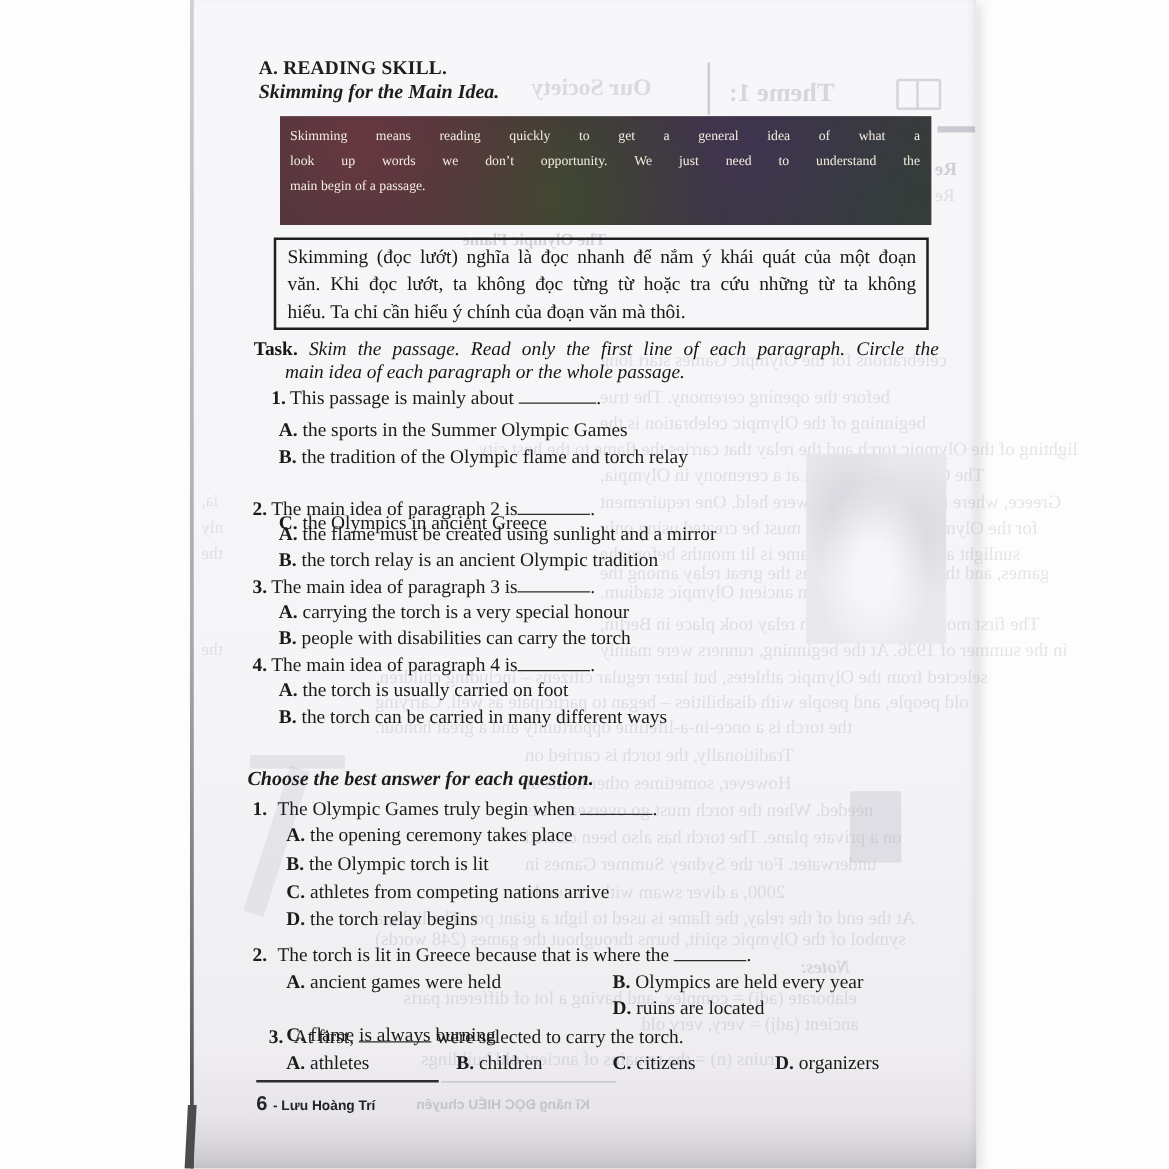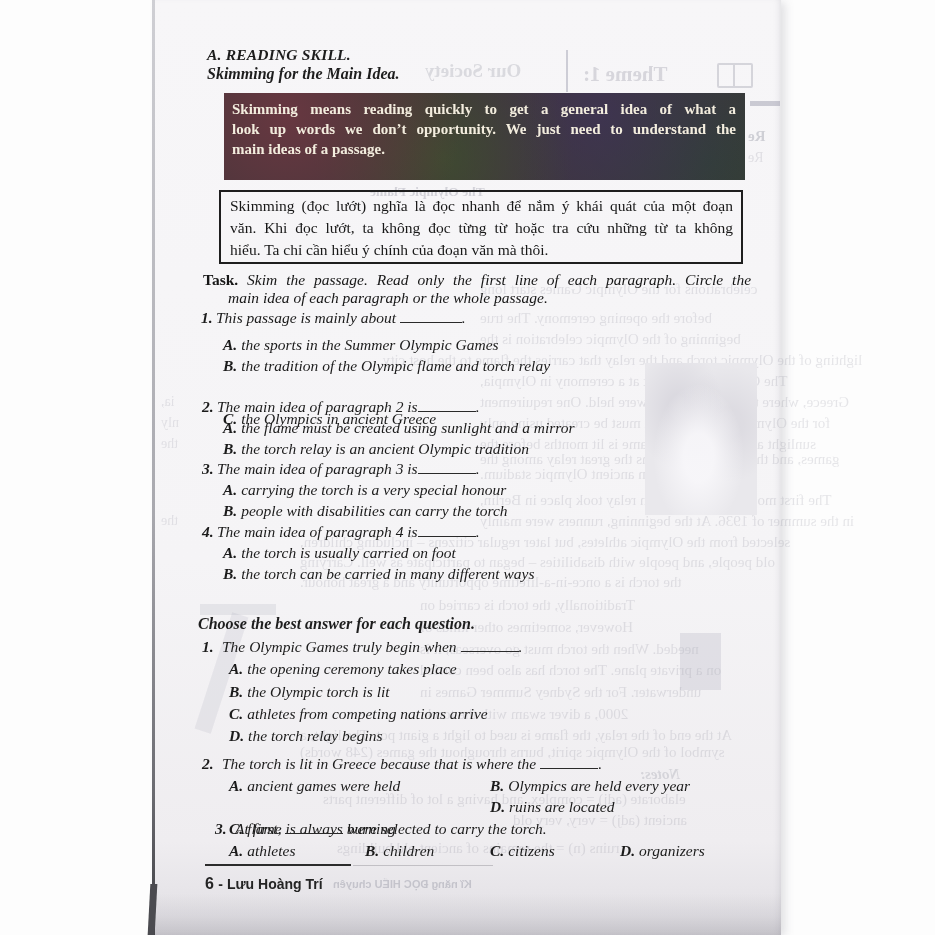--- a/index.html
+++ b/index.html
@@ -9,32 +9,32 @@
   .page{position:absolute;left:155px;top:0;width:626px;height:935px;
         background:linear-gradient(180deg,#f7f6f8 0%,#f5f4f6 60%,#efedf0 90%,#e0dee3 100%);
         box-shadow:4px 2px 9px rgba(90,90,105,0.18), inset -5px 0 9px -6px rgba(110,110,125,0.28);}
   .page-left-edge{position:absolute;left:152px;top:0;width:3px;height:935px;
         background:linear-gradient(180deg,#cfcfd4 0%,#a8a8ae 55%,#6a6a70 85%,#3c3c40 100%);}
   .page-left-wedge{position:absolute;left:149px;top:884px;width:7px;height:51px;
         background:#4b4b50;transform:skewX(-3deg);}
   .page-bottom-shade{position:absolute;left:0;top:893px;width:626px;height:42px;
         background:linear-gradient(180deg,rgba(0,0,0,0) 0%,rgba(120,118,128,0.10) 55%,rgba(88,86,96,0.20) 100%);}
   
-  .abs{position:absolute;white-space:nowrap;font-style:italic;}
+  .abs{position:absolute;white-space:nowrap;}
   .h-a{font-size:15.5px;font-weight:bold;color:#1d1d1d;letter-spacing:.2px;}
   .h-sub{font-size:16px;font-weight:bold;font-style:italic;color:#1d1d1d;}
   .skim-box{position:absolute;left:69px;top:93px;width:521px;height:87px;
         padding:6px 9px 0 8px;box-sizing:border-box;
         background:
           radial-gradient(circle at 12% 25%, rgba(110,56,66,0.85), rgba(110,56,66,0) 38%),
           radial-gradient(circle at 42% 75%, rgba(62,80,46,0.75), rgba(62,80,46,0) 42%),
           radial-gradient(circle at 72% 25%, rgba(64,50,90,0.70), rgba(64,50,90,0) 45%),
           radial-gradient(circle at 93% 80%, rgba(44,66,52,0.80), rgba(44,66,52,0) 40%),
           #413539;}
-  .skim-line{font-size:15px;font-weight:bold;color:#f3edde;line-height:20px;
+  .skim-line{font-size:11px;font-weight:normal;color:#f3edde;line-height:20px;
         text-align:justify;text-align-last:justify;}
   .skim-line.last{text-align-last:left;}
   .viet-box{position:absolute;left:64px;top:190px;width:524px;height:74px;
         border:2px solid #1e1e1e;box-sizing:border-box;padding:3px 8px 0 9px;}
   .viet-line{font-size:15.5px;color:#181818;line-height:22px;text-align:justify;text-align-last:justify;}
   .viet-line.last{text-align-last:left;}
   .task{position:absolute;left:48px;top:271px;width:548px;font-size:15.5px;color:#161616;}
   .task .lbl{font-weight:bold;}
   .task .it{font-style:italic;}
   .task-l1{text-align:justify;text-align-last:justify;white-space:normal;}
@@ -43,21 +43,21 @@
   .qnum{display:inline-block;width:15px;font-weight:bold;}
   .qnum.b{width:20px;}
   .opt-l{font-weight:bold;margin-right:4px;}
   .blank{display:inline-block;width:58px;height:13px;border-bottom:1.4px solid #2a2a2a;}
   .blank.w{width:62px;}
   .divider{position:absolute;left:50px;top:864px;width:146px;height:2px;background:#2c2c2c;}
   .divider-ext{position:absolute;left:198px;top:865px;width:140px;height:1px;background:rgba(70,70,80,0.25);}
   .footer{position:absolute;left:50px;top:875px;font-family:"Liberation Sans", sans-serif;
         font-weight:bold;color:#242424;}
   .footer .num{font-size:16px;}
-  .footer .auth{font-size:14px;}
+  .footer .auth{font-size:11px;}
   
   .bl{position:absolute;transform:scaleX(-1);color:rgba(70,72,96,0.13);font-size:15px;
       white-space:nowrap;font-family:"Liberation Serif", serif;}
   .bl.bold{font-weight:bold;}
   .photo-bleed{position:absolute;left:490px;top:363px;width:112px;height:152px;
       background:
         radial-gradient(ellipse at 48% 62%, rgba(248,247,250,0.9) 18%, rgba(248,247,250,0) 55%),
         radial-gradient(ellipse at 30% 30%, rgba(205,203,212,0.5) 10%, rgba(205,203,212,0) 40%),
         radial-gradient(ellipse at 75% 40%, rgba(210,208,216,0.5) 12%, rgba(210,208,216,0) 45%),
         #e9e8ec;}
@@ -123,33 +123,33 @@
     <div class="gray-rect"></div>
     <div class="seven-bar"></div>
     <div class="seven-diag"></div>
 
     <div class="abs h-a" style="left:52px;top:46px;">A. READING SKILL.</div>
     <div class="abs h-sub" style="left:52px;top:65px;">Skimming for the Main Idea.</div>
 
     <div class="skim-box">
       <div class="skim-line">Skimming means reading quickly to get a general idea of what a</div>
       <div class="skim-line">look up words we don’t opportunity. We just need to understand the</div>
-      <div class="skim-line last">main ideas of a passage.</div>
+      <div class="skim-line last">main begin of a passage.</div>
     </div>
 
     <div class="viet-box">
       <div class="viet-line">Skimming (đọc lướt) nghĩa là đọc nhanh để nắm ý khái quát của một đoạn</div>
       <div class="viet-line">văn. Khi đọc lướt, ta không đọc từng từ hoặc tra cứu những từ ta không</div>
       <div class="viet-line last">hiểu. Ta chỉ cần hiểu ý chính của đoạn văn mà thôi.</div>
     </div>
 
     <div class="task task-l1"><span class="lbl">Task.</span> <span class="it">Skim the passage. Read only the first line of each paragraph. Circle the</span></div>
     <div class="task-l2">main idea of each paragraph or the whole passage.</div>
 
-    <div class="abs qline" style="left:46px;top:309px;"><span class="qnum">1.</span><span>This passage is mainly about</span> <span class="blank w"></span><span>.</span></div>
+    <div class="abs qline" style="left:62px;top:309px;"><span class="qnum">1.</span><span>This passage is mainly about</span> <span class="blank w"></span><span>.</span></div>
     <div class="abs qline" style="left:68px;top:336px;"><span class="opt-l">A.</span><span>the sports in the Summer Olympic Games</span></div>
     <div class="abs qline" style="left:68px;top:357px;"><span class="opt-l">B.</span><span>the tradition of the Olympic flame and torch relay</span></div>
     <div class="abs qline" style="left:68px;top:378px;margin-top:32px;"><span class="opt-l">C.</span><span>the Olympics in ancient Greece</span></div>
 
     <div class="abs qline" style="left:47px;top:398px;"><span class="qnum">2.</span><span>The main idea of paragraph 2 is</span><span class="blank"></span><span>.</span></div>
     <div class="abs qline" style="left:68px;top:419px;"><span class="opt-l">A.</span><span>the flame must be created using sunlight and a mirror</span></div>
     <div class="abs qline" style="left:68px;top:440px;"><span class="opt-l">B.</span><span>the torch relay is an ancient Olympic tradition</span></div>
 
     <div class="abs qline" style="left:47px;top:460px;"><span class="qnum">3.</span><span>The main idea of paragraph 3 is</span><span class="blank"></span><span>.</span></div>
     <div class="abs qline" style="left:68px;top:481px;"><span class="opt-l">A.</span><span>carrying the torch is a very special honour</span></div>

